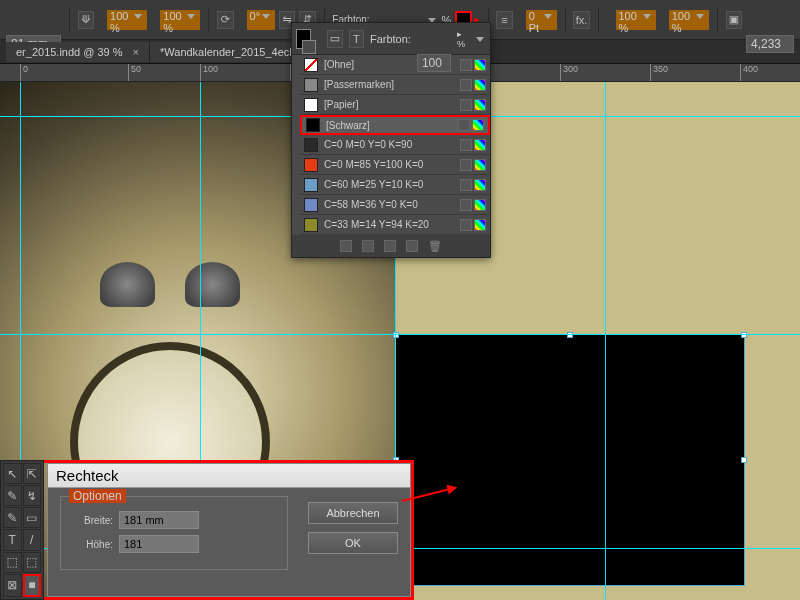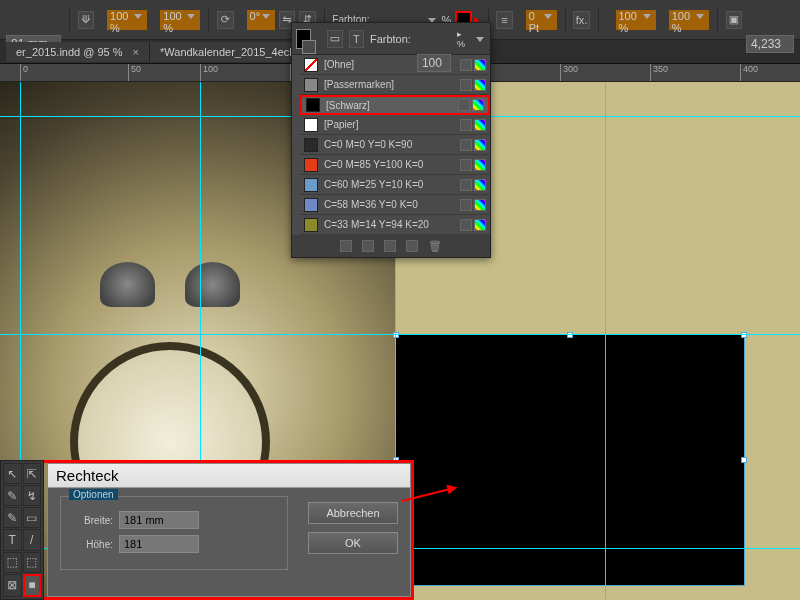--- a/index.html
+++ b/index.html
@@ -50,21 +50,21 @@
   
   
   .tool-col { position: absolute; left: 0; top: 460px; width: 44px; height: 140px; background: #3a3a3a; display: grid; grid-template-columns: 1fr 1fr; gap: 1px; padding: 2px; border: 1px solid #222; z-index: 22; }
   .tool { background: #3a3a3a; display: flex; align-items: center; justify-content: center; font-size: 12px; color: #bbb; border: 1px solid #2a2a2a; }
   .tool.sel-red { border: 2px solid #f00; background: #555; }
   .dialog-wrap { position: absolute; left: 0; top: 460px; width: 414px; height: 140px; border: 3px solid #f00; z-index: 20; }
   .dialog { position: absolute; left: 44px; top: 0; right: 0; bottom: 0; background: #5a5a5a; border: 1px solid #888; }
   .dlg-title { background: linear-gradient(#eee,#ddd); color: #000; padding: 3px 8px; font-size: 15px; border-bottom: 1px solid #999; }
   .dlg-body { padding: 8px 12px; display: flex; gap: 20px; }
   .dlg-group { border: 1px solid #777; padding: 8px 10px 10px; position: relative; flex: 1; }
-  .dlg-group-label { position: absolute; top: -8px; left: 8px; background: #0c4a6e; padding: 0 4px; font-size: 10px; }
+  .dlg-group-label { position: absolute; top: -8px; left: 8px; background: #c2410c; padding: 0 4px; font-size: 12px; }
   .dlg-row { display: flex; align-items: center; gap: 6px; margin: 6px 0; }
   .dlg-lab { width: 42px; text-align: right; font-size: 10px; }
   .dlg-input { background: #777; border: 1px solid #888; color: #000; padding: 2px 4px; width: 80px; font-size: 11px; }
   .dlg-btns { display: flex; flex-direction: column; gap: 8px; padding-top: 6px; }
   .dlg-btn { width: 90px; height: 22px; background: linear-gradient(#6a6a6a,#555); border: 1px solid #888; color: #ddd; font-size: 11px; display: flex; align-items: center; justify-content: center; }
   .arrow { position: absolute; left: 402px; top: 500px; width: 55px; height: 2px; background: #f00; z-index: 21; transform: rotate(-14deg); transform-origin: left; }
   .arrow::after { content: ""; position: absolute; right: -2px; top: -4px; border-left: 10px solid #f00; border-top: 5px solid transparent; border-bottom: 5px solid transparent; }
 </style>
 </head>
 <body>
@@ -112,21 +112,21 @@
   <div class="toolbar-dd">
       <span>100 %</span>
       <span class="chev"></span>
     </div>
   <span class="sep"></span>
   <span class="icon-btn">▣</span>
   <input class="toolbar-field short" value="4,233" style="">
 </div>
 
 <div class="tabs">
-  <div class="tab x">er_2015.indd @ 95 %</div>
+  <div class="tab x">er_2015.indd @ 39 %</div>
   <div class="tab x">*Wandkalender_2015_4eck...</div>
 </div>
 
 <div class="hruler">
   <div class="tick" style="left:20px">0</div>
   <div class="tick" style="left:128px">50</div>
   <div class="tick" style="left:200px">100</div>
   <div class="tick" style="left:290px">150</div>
   <div class="tick" style="left:380px">200</div>
   <div class="tick" style="left:470px">250</div>
@@ -181,31 +181,31 @@
         </div>
       </div>
       <div class="swatch-row">
         <div class="sw-chip" style="background: rgb(136, 136, 136);"></div>
         <div class="sw-label">[Passermarken]</div>
         <div class="sw-icons">
           <span class="sw-icon"></span>
           <span class="sw-icon" style="background:linear-gradient(45deg,#f00,#ff0,#0f0,#0ff,#00f,#f0f)"></span>
         </div>
       </div>
+      <div class="swatch-row">
+        <div class="sw-chip" style="background: rgb(255, 255, 255);"></div>
+        <div class="sw-label">[Papier]</div>
+        <div class="sw-icons">
+          <span class="sw-icon"></span>
+          <span class="sw-icon" style="background:linear-gradient(45deg,#f00,#ff0,#0f0,#0ff,#00f,#f0f)"></span>
+        </div>
+      </div>
       <div class="swatch-row sel">
         <div class="sw-chip" style="background: rgb(0, 0, 0);"></div>
         <div class="sw-label">[Schwarz]</div>
-        <div class="sw-icons">
-          <span class="sw-icon"></span>
-          <span class="sw-icon" style="background:linear-gradient(45deg,#f00,#ff0,#0f0,#0ff,#00f,#f0f)"></span>
-        </div>
-      </div>
-      <div class="swatch-row">
-        <div class="sw-chip" style="background: rgb(255, 255, 255);"></div>
-        <div class="sw-label">[Papier]</div>
         <div class="sw-icons">
           <span class="sw-icon"></span>
           <span class="sw-icon" style="background:linear-gradient(45deg,#f00,#ff0,#0f0,#0ff,#00f,#f0f)"></span>
         </div>
       </div>
       <div class="swatch-row">
         <div class="sw-chip" style="background: rgb(42, 42, 42);"></div>
         <div class="sw-label">C=0 M=0 Y=0 K=90</div>
         <div class="sw-icons">
           <span class="sw-icon"></span>

